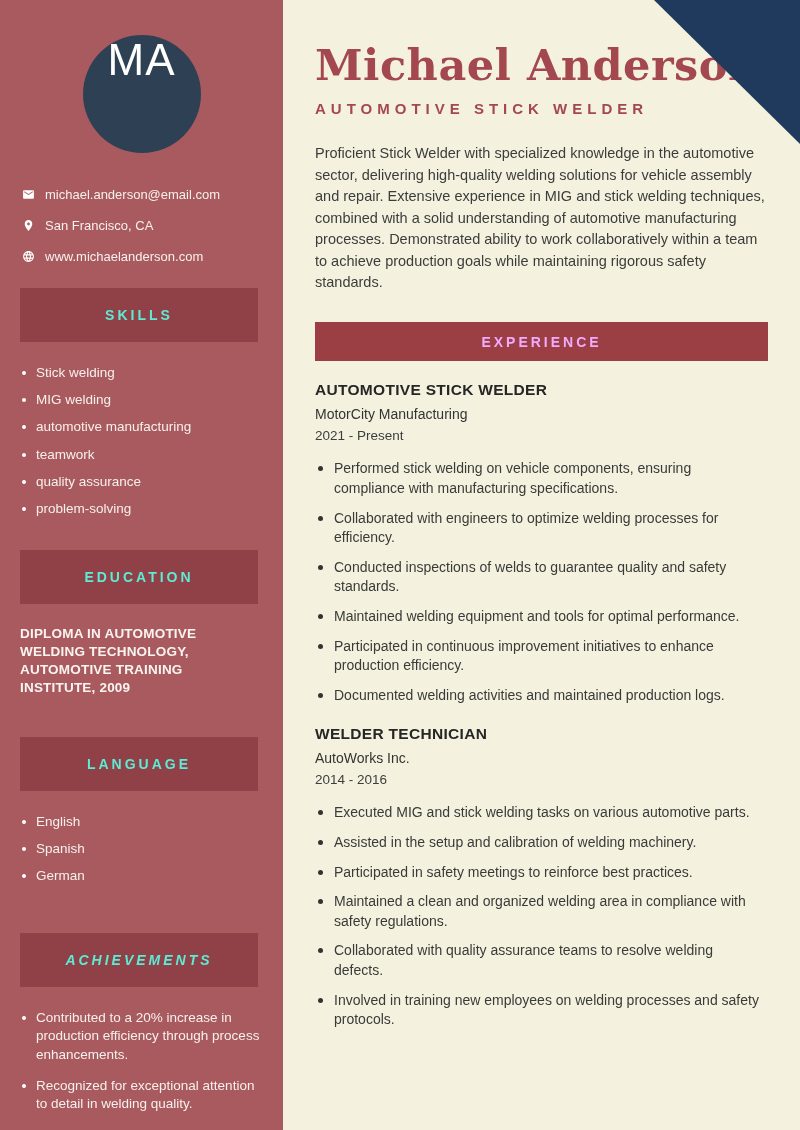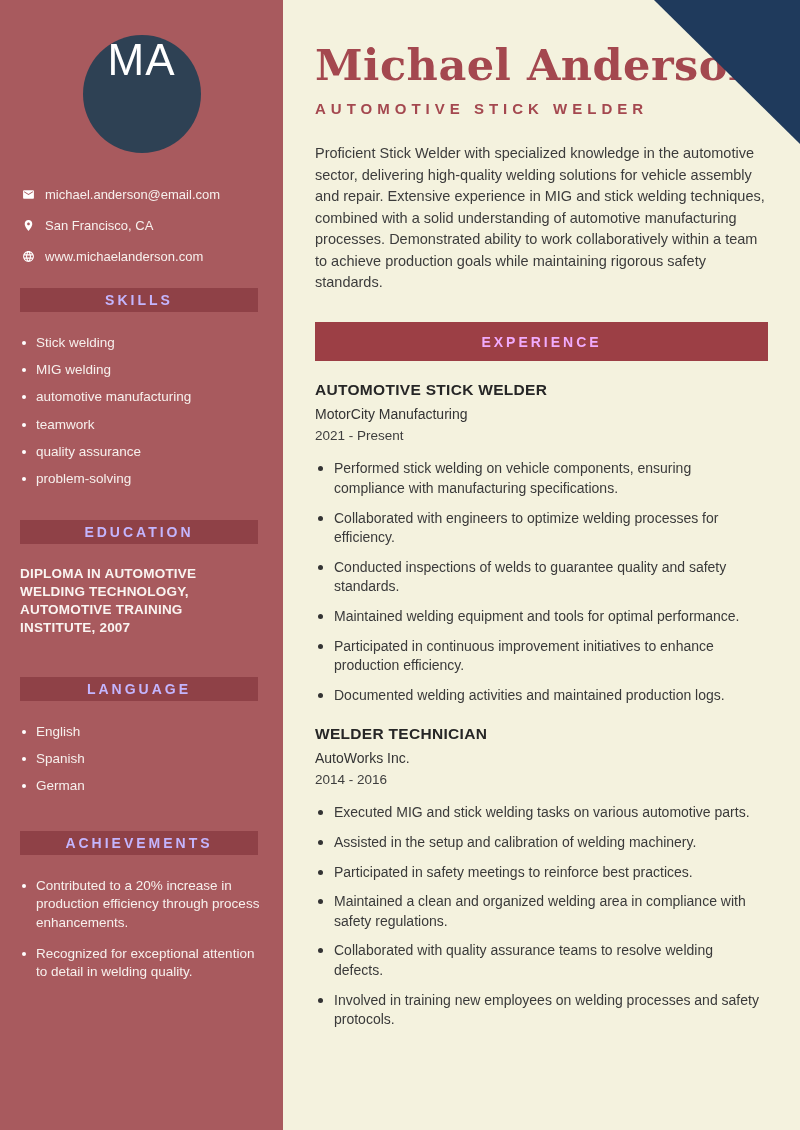--- a/index.html
+++ b/index.html
@@ -36,29 +36,29 @@
   .contact-row {
     display: flex; align-items: center;
     margin-bottom: 16px;
     font-size: 13px; color: #F7F0ED;
   }
   .cicon { width: 13px; height: 13px; margin-right: 10px; flex: 0 0 13px; display: inline-flex; }
   .cicon svg { width: 13px; height: 13px; fill: #FFFFFF; }
 
   .sbar {
     margin: 0 25px 0 20px;
-    height: 24px;
+    height: 54px;
     background: #8F4147;
     display: flex; align-items: center; justify-content: center;
-    font-size: 14px; font-weight: bold; letter-spacing: 3px; color: #c4b5fd;
+    font-size: 14px; font-weight: bold; letter-spacing: 3px; color: #5eead4;
   }
   .sbar.skills { margin-top: 24px; }
   .sbar.education { margin-top: 32px; }
   .sbar.language { margin-top: 40px; }
-  .sbar.achievements { margin-top: 36px; }
+  .sbar.achievements { margin-top: 48px; font-style: italic; }
 
   ul.slist { list-style: none; margin: 22px 18px 0 22px; }
   ul.slist li {
     position: relative;
     padding-left: 14px;
     font-size: 13.5px; line-height: 1.35;
     margin-bottom: 9px;
     color: #F7F0ED;
   }
   ul.slist li::before {
@@ -183,21 +183,21 @@
       <li>MIG welding</li>
       <li>automotive manufacturing</li>
       <li>teamwork</li>
       <li>quality assurance</li>
       <li>problem-solving</li>
     </ul>
 
     <div class="sbar education">
       <span>EDUCATION</span>
     </div>
-    <p class="edu-text">DIPLOMA IN AUTOMOTIVE WELDING TECHNOLOGY, AUTOMOTIVE TRAINING INSTITUTE, 2007</p>
+    <p class="edu-text">DIPLOMA IN AUTOMOTIVE WELDING TECHNOLOGY, AUTOMOTIVE TRAINING INSTITUTE, 2009</p>
 
     <div class="sbar language">
       <span>LANGUAGE</span>
     </div>
     <ul class="slist">
       <li>English</li>
       <li>Spanish</li>
       <li>German</li>
     </ul>
 

